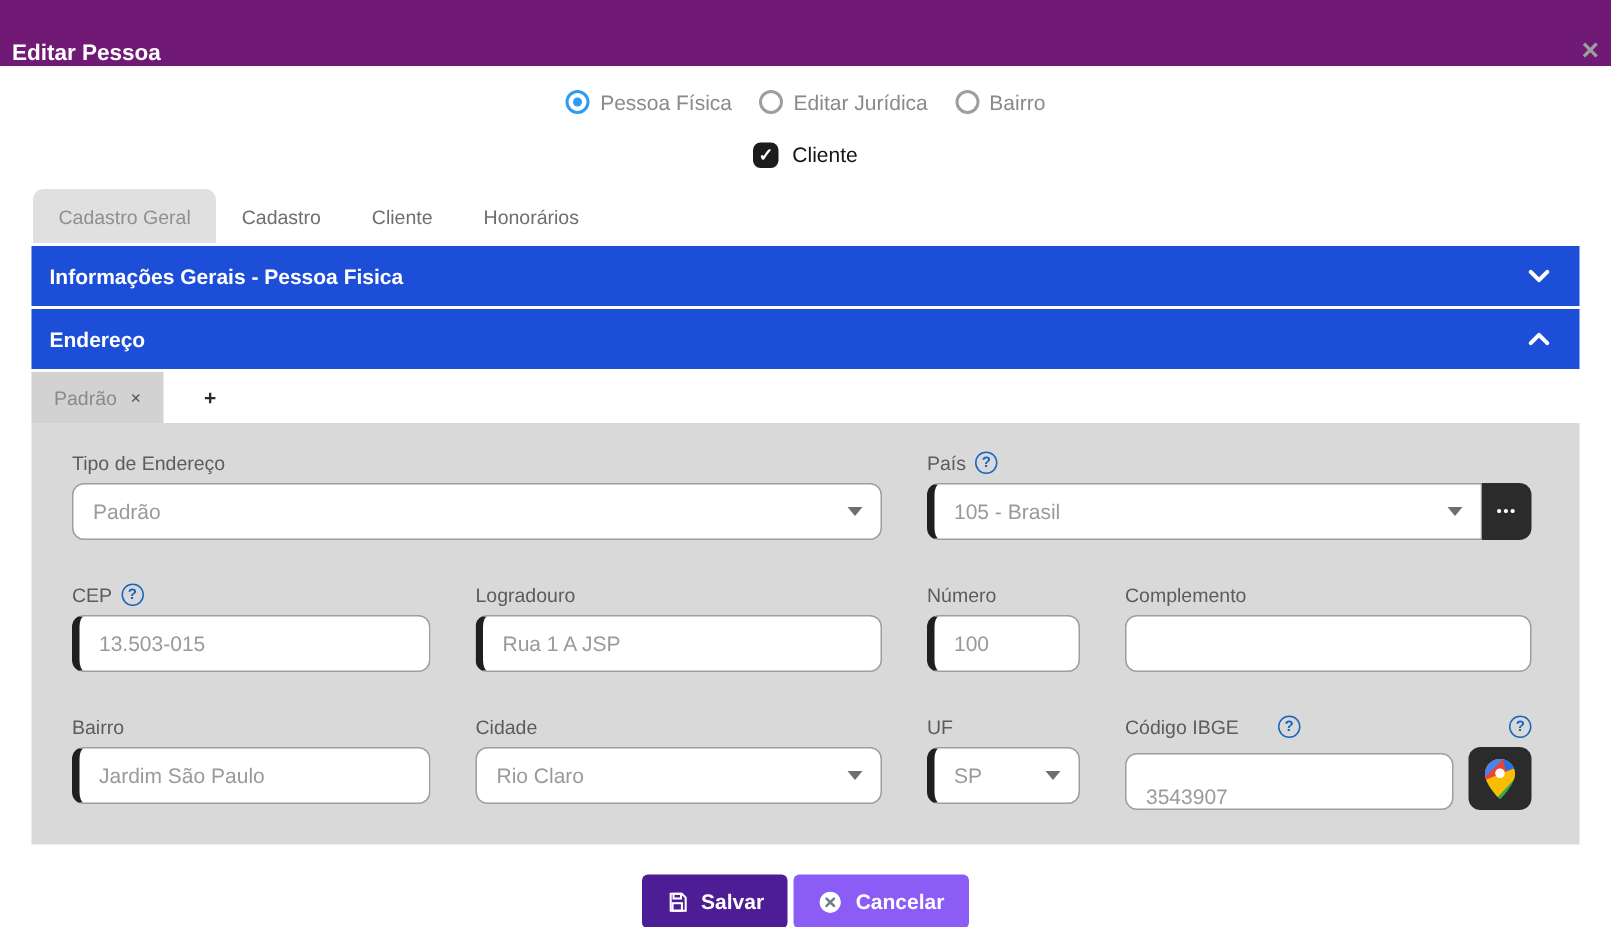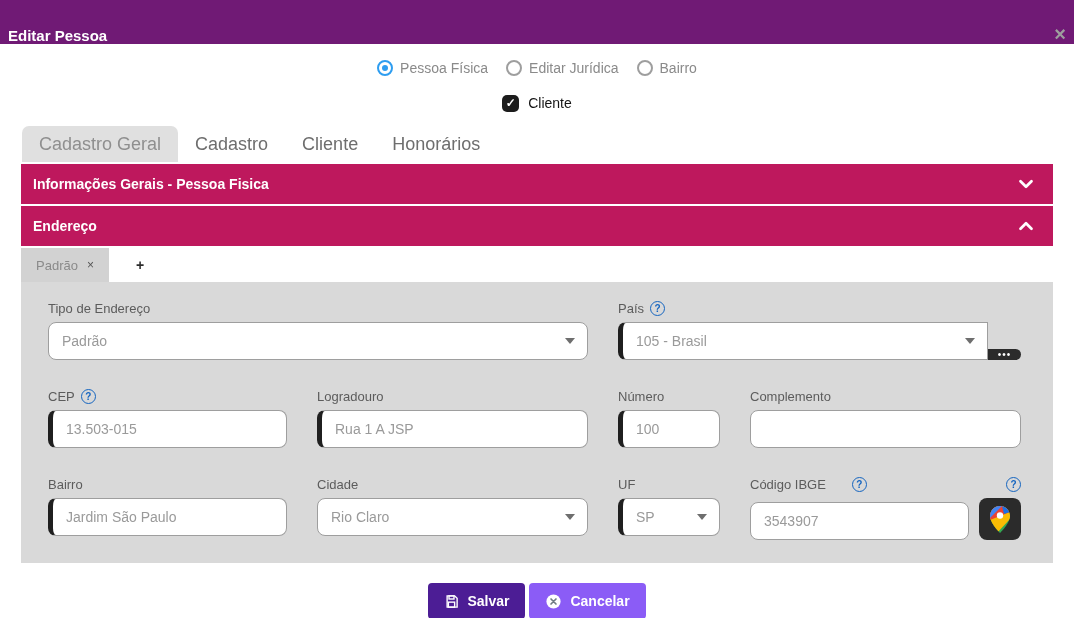--- a/index.html
+++ b/index.html
@@ -19,49 +19,49 @@
   .radio-opt { display: flex; align-items: center; gap: 7px; font-size: 14px; color: #8a8a8a; cursor: pointer; }
   .radio-circle { width: 16px; height: 16px; border-radius: 50%; border: 2px solid #9e9e9e; background: #fff; position: relative; flex: 0 0 auto; }
   .radio-circle.checked { border-color: #2e9df0; }
   .radio-circle.checked::after { content:""; position:absolute; left:3px; top:3px; width:6px; height:6px; border-radius:50%; background:#2e9df0; }
   
   .cliente-row { display: flex; justify-content: center; align-items: center; gap: 9px; margin-top: 16px; height: 18px; }
   .checkbox { width: 17px; height: 17px; background: #1c1c1c; border-radius: 5px; color: #fff; font-size: 12px; font-weight: bold; display: flex; align-items: center; justify-content: center; cursor: pointer; }
   .cliente-label { font-size: 14px; color: #141414; }
   
   .tabs { display: flex; margin: 14px 0 0 22px; height: 36px; }
-  .tab { padding: 0 17px; font-size: 18px; color: #6e6e6e; display: flex; align-items: center; cursor: pointer; }
+  .tab { padding: 0 17px; font-size: 13px; color: #6e6e6e; display: flex; align-items: center; cursor: pointer; }
   .tab.active { background: #e0e0e0; border-radius: 7px 7px 0 0; color: #8f8f8f; }
   
   .accordion { margin: 2px 21px 0; }
-  .acc-bar { height: 40px; background: #be185d; color: #fff; font-weight: bold; font-size: 14px; display: flex; align-items: center; padding: 0 16px 0 12px; margin-bottom: 2px; cursor: pointer; }
+  .acc-bar { height: 40px; background: #1d4ed8; color: #fff; font-weight: bold; font-size: 14px; display: flex; align-items: center; padding: 0 16px 0 12px; margin-bottom: 2px; cursor: pointer; }
   .acc-chevron { margin-left: auto; display: flex; }
   
   .addr-tabs { display: flex; margin: 0 21px; height: 34px; align-items: stretch; background: #fff; }
   .addr-tab { background: #d2d2d2; display: flex; align-items: center; gap: 9px; padding: 0 15px; font-size: 13px; color: #8a8a8a; cursor: pointer; }
   .addr-tab-close { font-size: 12px; color: #555; cursor: pointer; }
   .addr-add { display: flex; align-items: center; padding: 0 17px; margin-left: 10px; color: #2b2b2b; font-weight: bold; font-size: 14px; cursor: pointer; }
   
   .panel { margin: 0 21px; background: #d9d9d9; padding: 19px 26px 23px 27px; }
   .grid-row { display: grid; grid-template-columns: 239px 271px 102px 271px; column-gap: 30px; margin-bottom: 29px; }
   .grid-row:last-child { margin-bottom: 0; }
   .span2a { grid-column: 1 / 3; }
   .span2b { grid-column: 3 / 5; }
   .field-label { font-size: 13px; color: #5c5c5c; display: flex; align-items: center; gap: 6px; margin-bottom: 6px; height: 15px; }
   .label-row { display: flex; justify-content: space-between; align-items: center; margin-bottom: 6px; height: 15px; }
   .label-row .field-label { margin-bottom: 0; gap: 26px; }
   .control { height: 38px; background: #fff; border: 1px solid #9e9e9e; border-radius: 8px; display: flex; align-items: center; padding: 0 12px 0 13px; font-size: 14px; color: #9a9a9a; }
   .control.accent { border-left: 5px solid #1f1f1f; }
   .caret { margin-left: auto; width: 0; height: 0; border-left: 5px solid transparent; border-right: 5px solid transparent; border-top: 6px solid #6e6e6e; }
   .q-badge { width: 15px; height: 15px; border: 1.5px solid #1565c0; color: #1565c0; border-radius: 50%; font-size: 10px; font-weight: bold; display: inline-flex; align-items: center; justify-content: center; flex: 0 0 auto; cursor: pointer; }
-  .with-btn { display: flex; align-items: flex-end; }
+  .with-btn { display: flex; }
   .with-btn .control { flex: 1; border-radius: 8px 0 0 8px; }
   .more-btn { width: 33px; background: #2b2b2b; border: none; border-radius: 0 8px 8px 0; color: #fff; font-size: 10px; letter-spacing: 1px; display: flex; align-items: center; justify-content: center; cursor: pointer; }
   .ibge-row { display: flex; gap: 10px; align-items: flex-end; }
-  .ibge-row .control { flex: 1; }
+  .ibge-row .control { flex: 1; align-items: flex-end; }
   .map-btn { width: 42px; height: 42px; background: #2b2b2b; border: none; border-radius: 8px; display: flex; align-items: center; justify-content: center; cursor: pointer; flex: 0 0 auto; }
   
   .footer { display: flex; justify-content: center; gap: 4px; margin-top: 20px; }
   .btn { height: 36px; border: none; border-radius: 4px; color: #fff; font-weight: bold; font-size: 14px; display: flex; align-items: center; gap: 8px; padding: 0 16px; cursor: pointer; font-family: inherit; }
   .btn-save { background: #4c1d95; }
   .btn-cancel { background: #8b5cf6; }
 </style>
 </head>
 <body>
 

